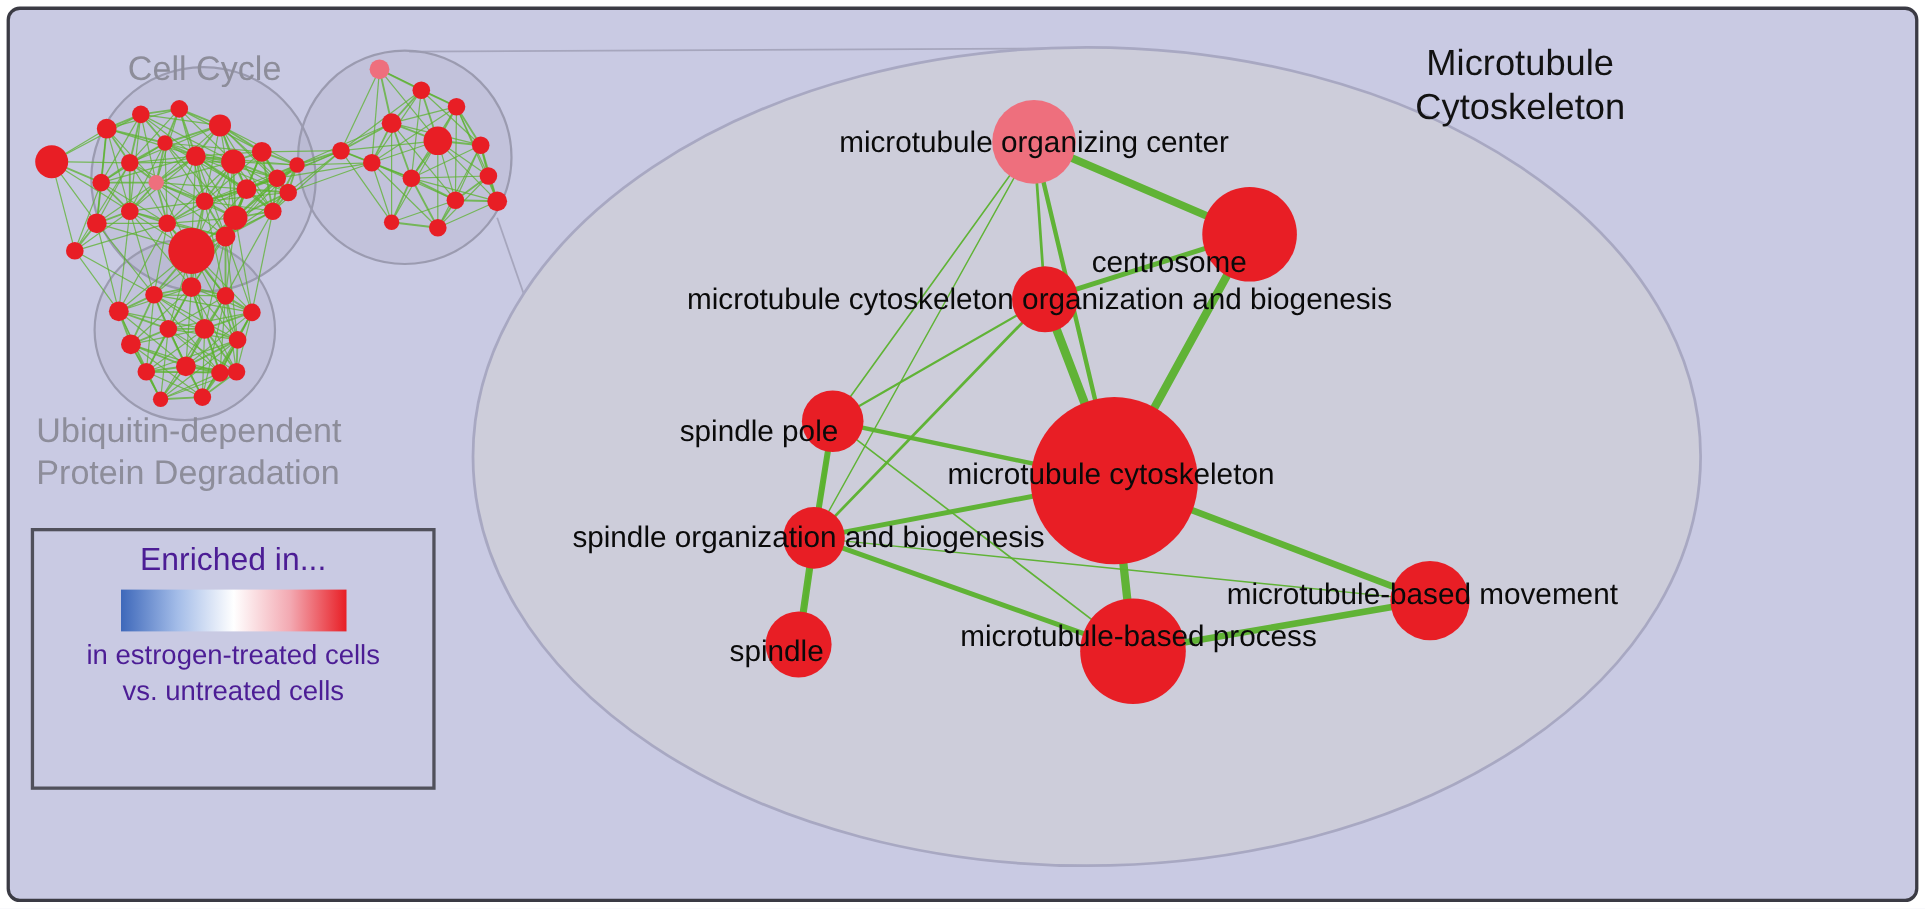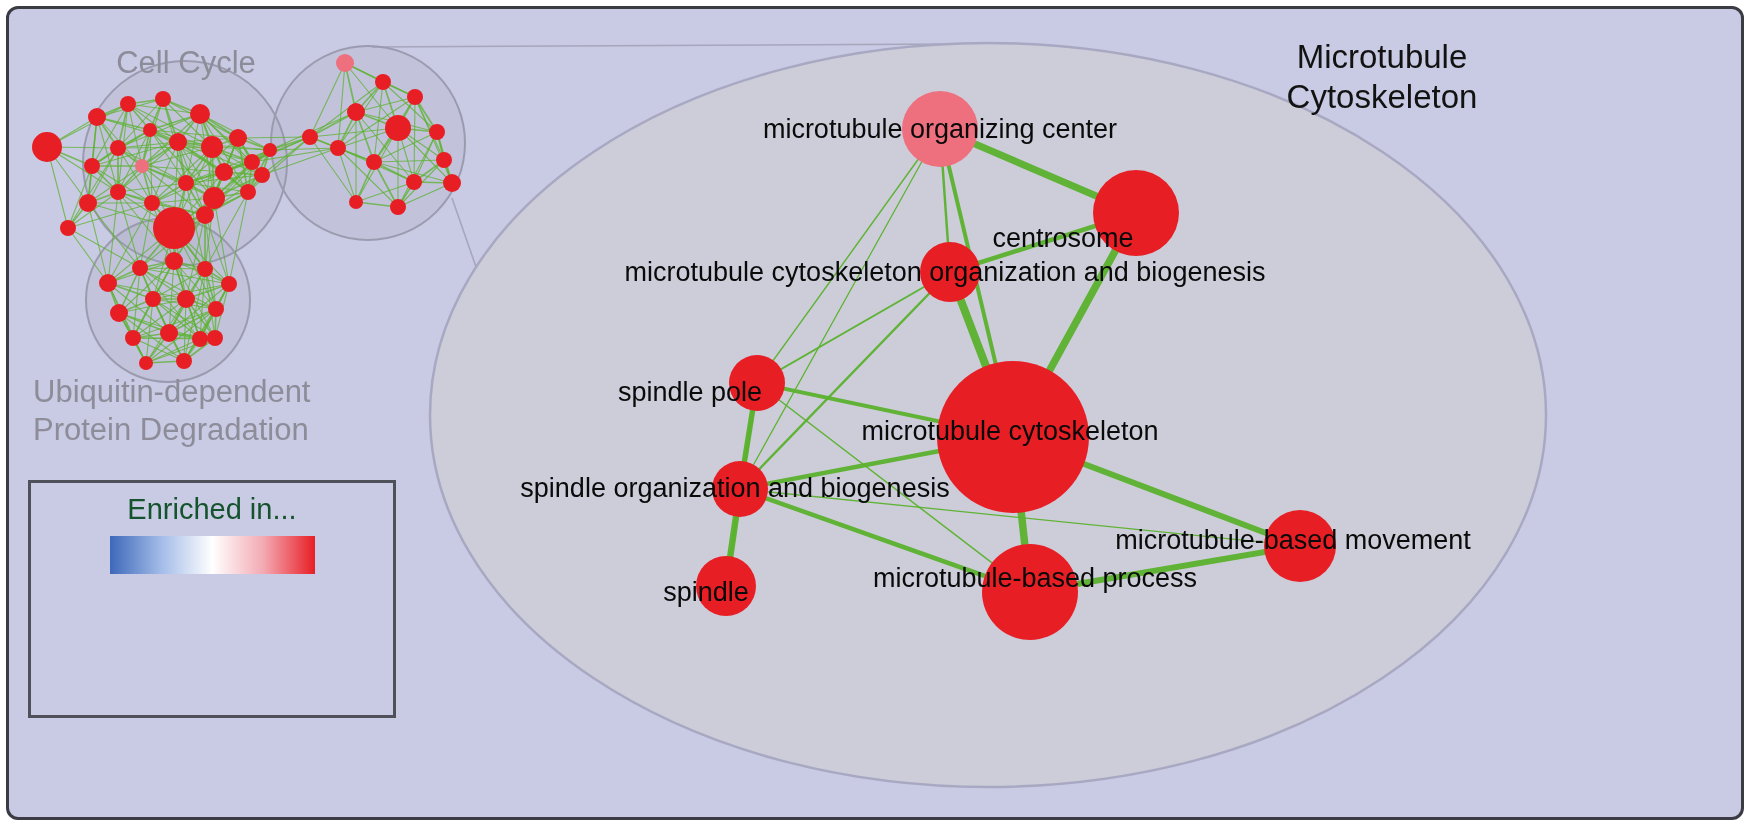--- a/index.html
+++ b/index.html
@@ -5,21 +5,21 @@
   html,body{margin:0;padding:0;background:#ffffff;}
   .stage{position:relative;width:1750px;height:826px;background:#ffffff;overflow:hidden;
          font-family:"Liberation Sans",sans-serif;}
   .figure-bg{position:absolute;left:6px;top:6px;right:6px;bottom:6px;background:#c9cae3;
              border:3px solid #3b3b44;border-radius:12px;}
   svg.scene{position:absolute;left:0;top:0;}
   .gray-label{font-size:31px;fill:#8d8d9a;}
   .detail-title{font-size:33px;fill:#121212;}
   .nlabel{font-size:27px;fill:#0a0a0a;}
   .legend{position:absolute;left:28px;top:480px;width:368px;height:238px;box-sizing:border-box;
-          border:3px solid #50505b;text-align:center;color:#14532d;}
+          border:3px solid #50505b;text-align:center;color:#4c1d95;}
   .legend-title{margin-top:10px;font-size:29px;}
   .legend-bar{width:205px;height:38px;margin:10px auto 2px auto;}
   .legend-row{display:flex;justify-content:space-between;padding:0 50px 0 44px;font-size:31px;}
   .legend-captions{margin-top:6px;}
   .legend-caption{font-size:25px;line-height:1.28;}
 </style>
 </head>
 <body>
 
 <div class="stage">
@@ -501,15 +501,17 @@
     <text class="gray-label" x="33" y="440" text-anchor="start">Protein Degradation</text>
 
     <text class="detail-title" x="1382" y="68" text-anchor="middle">Microtubule</text>
     <text class="detail-title" x="1382" y="108" text-anchor="middle">Cytoskeleton</text>
   </svg>
 
   <div class="legend">
     <div class="legend-title">Enriched in...</div>
     <div class="legend-bar" style="background: linear-gradient(90deg, rgb(62, 104, 186), rgb(163, 188, 232), rgb(255, 255, 255), rgb(243, 169, 178), rgb(232, 30, 37));"></div>
     <div class="legend-captions">
+      <div class="legend-caption">in estrogen-treated cells</div>
+      <div class="legend-caption">vs. untreated cells</div>
     </div>
   </div>
 </div>
 
 </body></html>

